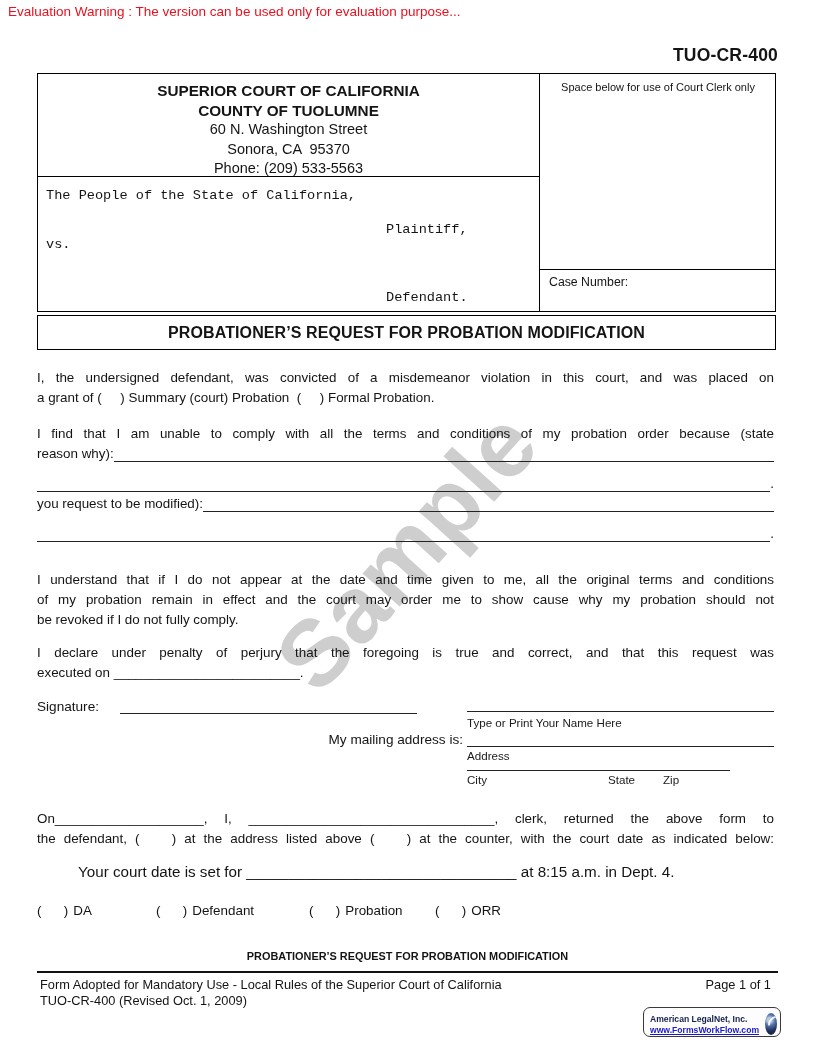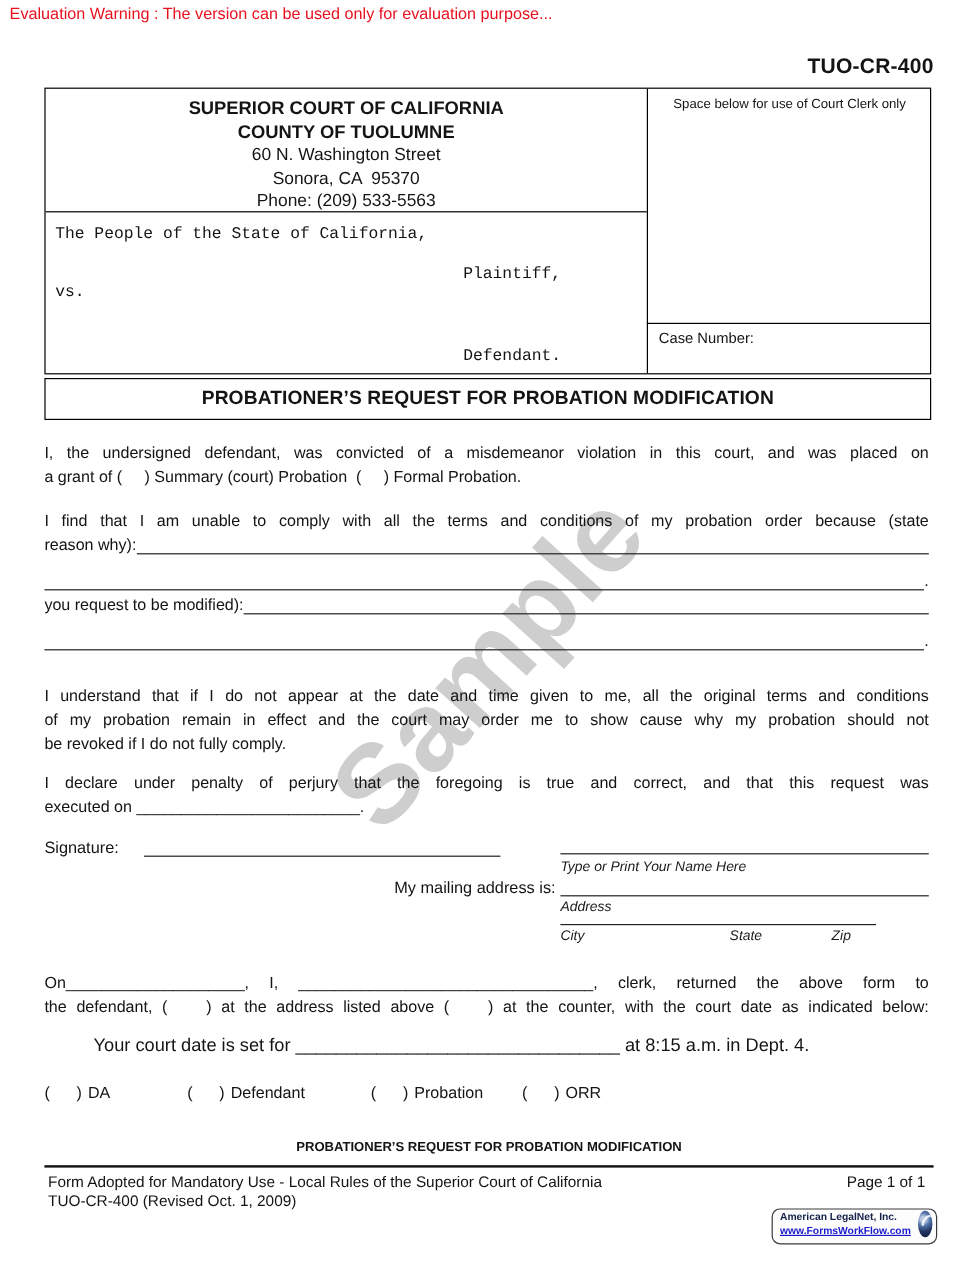--- a/index.html
+++ b/index.html
@@ -39,38 +39,38 @@
   .title-box { left:37px; top:315px; width:737px; height:33px; border:1.9px solid #000;
                display:flex; align-items:center; justify-content:center;
                font-weight:bold; font-size:16px; letter-spacing:0.1px; }
 
   
   .u-row { display:flex; align-items:flex-end; }
   .u-fill { flex:1; border-bottom:1.4px solid #222; margin-bottom:2px; }
   .u-seg  { border-bottom:1.4px solid #222; }
 
   
-  .cap { font-style:italic; font-size:11.6px; color:#1a1a1a; }
+  .cap { font-size:11.6px; color:#1a1a1a; }
 
   
   .court-date { left:78px; top:863px; font-size:15.2px; white-space:pre-wrap; }
 
   
   .cb-row { left:37px; top:903px; width:741px; height:18px; font-size:13.4px; }
   .cb-label { margin-left:5px; }
 
   
   .foot-title { left:37px; top:950px; width:741px; text-align:center; font-weight:bold; font-size:10.9px; }
   .foot-rule { left:37px; top:971px; width:741px; height:2.4px; background:#111; }
   .foot-left1 { left:40px; top:977px; font-size:12.8px; }
   .foot-left2 { left:40px; top:993px; font-size:12.8px; }
   .foot-page  { left:37px; top:977px; width:734px; text-align:right; font-size:12.8px; }
 
   .aln-logo { left:643px; top:1007px; width:127px; height:26px; border:1.3px solid #3a3a3a;
-              border-radius:7px; background:#fdfdfd; display:flex; align-items:flex-start;
+              border-radius:7px; background:#fdfdfd; display:flex; align-items:flex-end;
               padding:1px 3px 1px 6px; gap:6px; }
   .aln-text { flex:1; line-height:10.5px; }
   .aln-company { font-size:8.6px; font-weight:bold; color:#13204a; white-space:nowrap; }
   .aln-url { font-size:8.6px; font-weight:bold; color:#1a1acc; text-decoration:underline; white-space:nowrap; }
   .globe { width:22px; height:22px; border-radius:50%; position:relative; overflow:hidden;
            background:radial-gradient(circle at 38% 32%, #b9c9e2 0 14%, #5577ad 32%, #22345f 62%, #0d1733 100%); }
   .globe::after { content:""; position:absolute; left:3px; top:3px; width:13px; height:13px;
                   border-radius:50%; border:2.4px solid rgba(255,255,255,0.85);
                   border-right-color:transparent; border-bottom-color:transparent;
                   transform:rotate(38deg); }
@@ -170,21 +170,21 @@
       <span class="abs u-seg" style="left:430px; top:-2px; width:307px; height:14px;"></span>
       <span class="abs cap" style="left:430px; top:17px;">Type or Print Your Name Here</span>
 
       <span class="abs" style="left:0; top:33px; width:426px; text-align:right;">My mailing address is:</span>
       <span class="abs u-seg" style="left:430px; top:33px; width:307px; height:14px;"></span>
       <span class="abs cap" style="left:430px; top:50px;">Address</span>
 
       <span class="abs u-seg" style="left:430px; top:57px; width:263px; height:14px;"></span>
       <span class="abs cap" style="left:430px; top:74px;">City</span>
       <span class="abs cap" style="left:571px; top:74px;">State</span>
-      <span class="abs cap" style="left:656px; top:74px;">Zip</span>
+      <span class="abs cap" style="left:626px; top:74px;">Zip</span>
     </div>
 
     <div class="abs body-text" style="left:37px; top:809px; width:737px;">
       <div class="jline">On____________________, I, _________________________________, clerk, returned the above form to</div>
       <div class="jline">the defendant, (&nbsp;&nbsp;&nbsp;&nbsp;) at the address listed above (&nbsp;&nbsp;&nbsp;&nbsp;) at the counter, with the court date as indicated below:</div>
     </div>
 
     <div class="abs court-date">Your court date is set for ________________________________ at 8:15 a.m. in Dept. 4.</div>
 
     <div class="abs cb-row">

